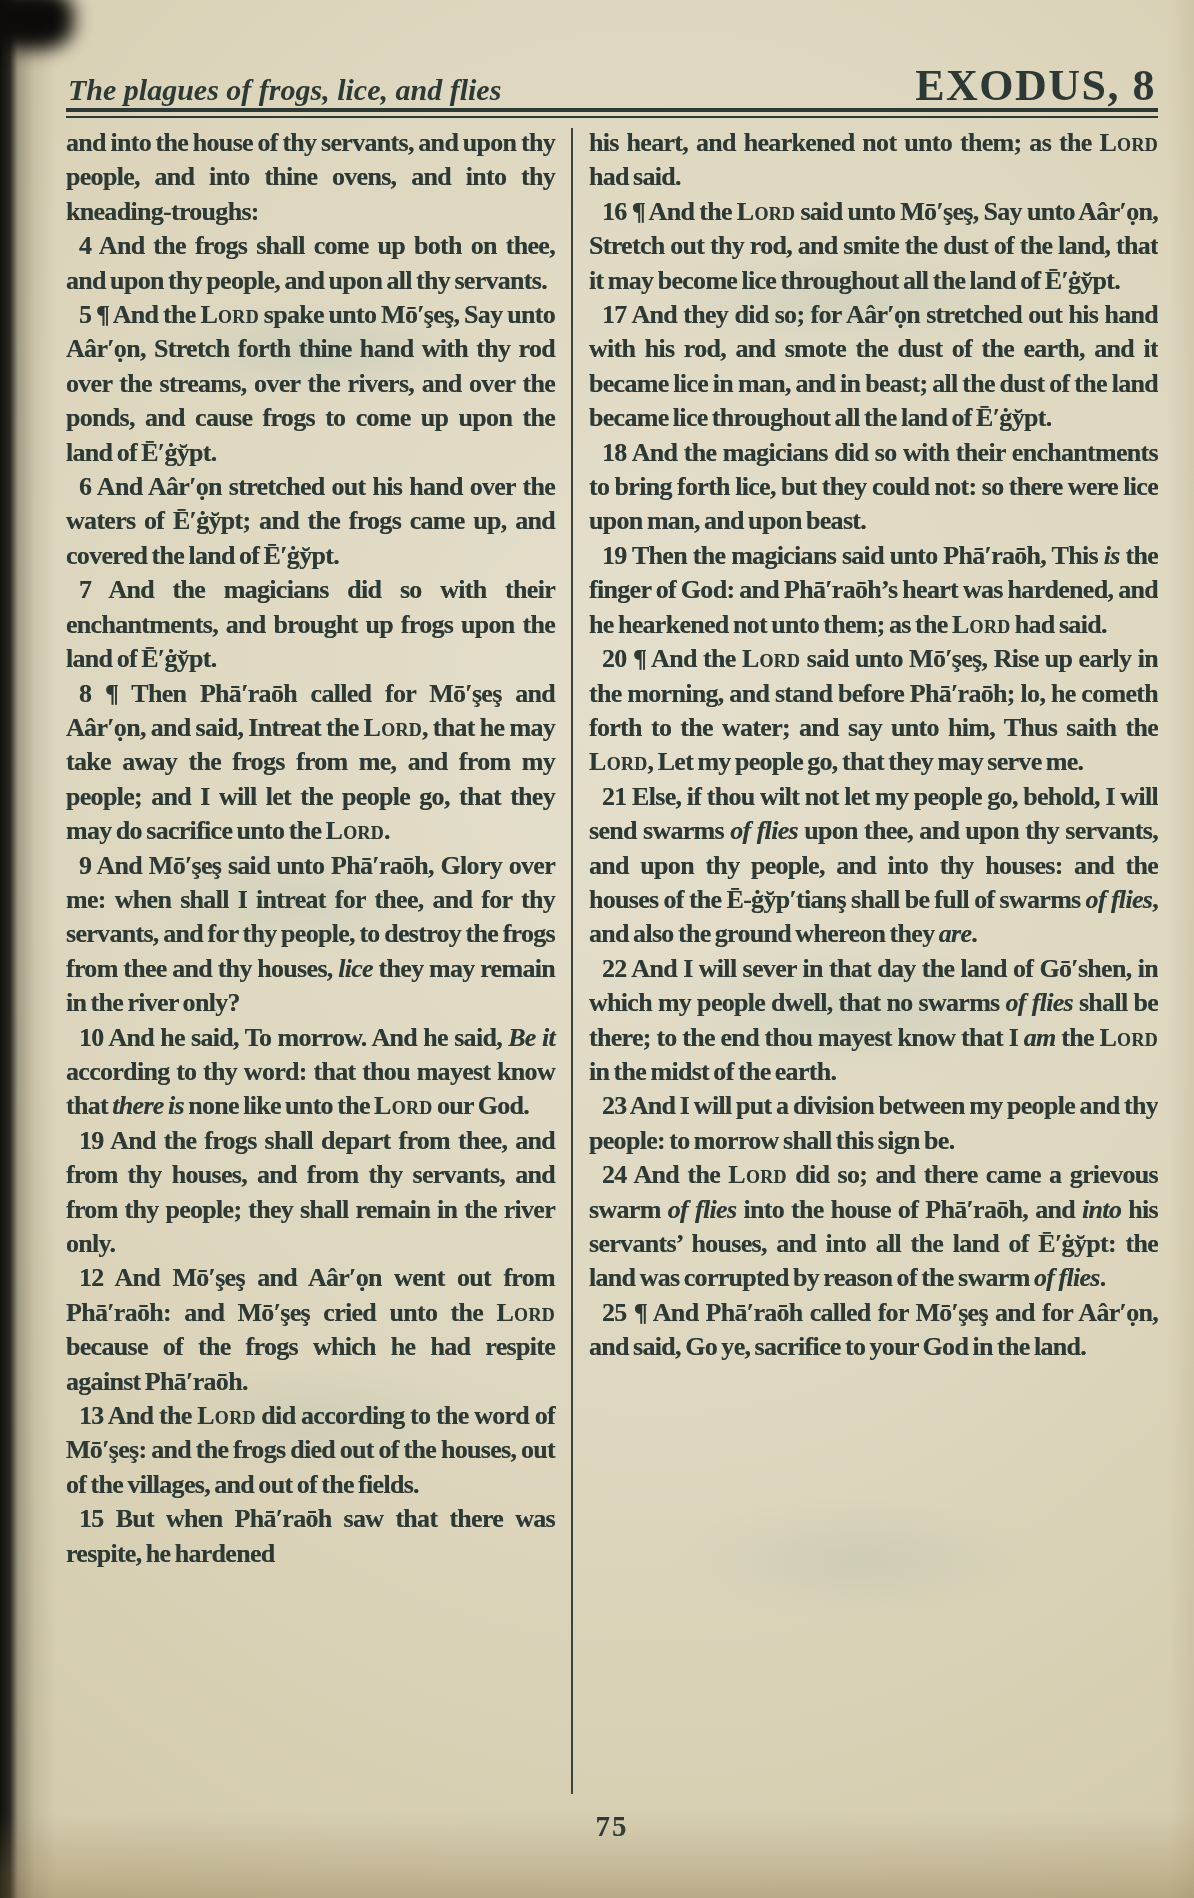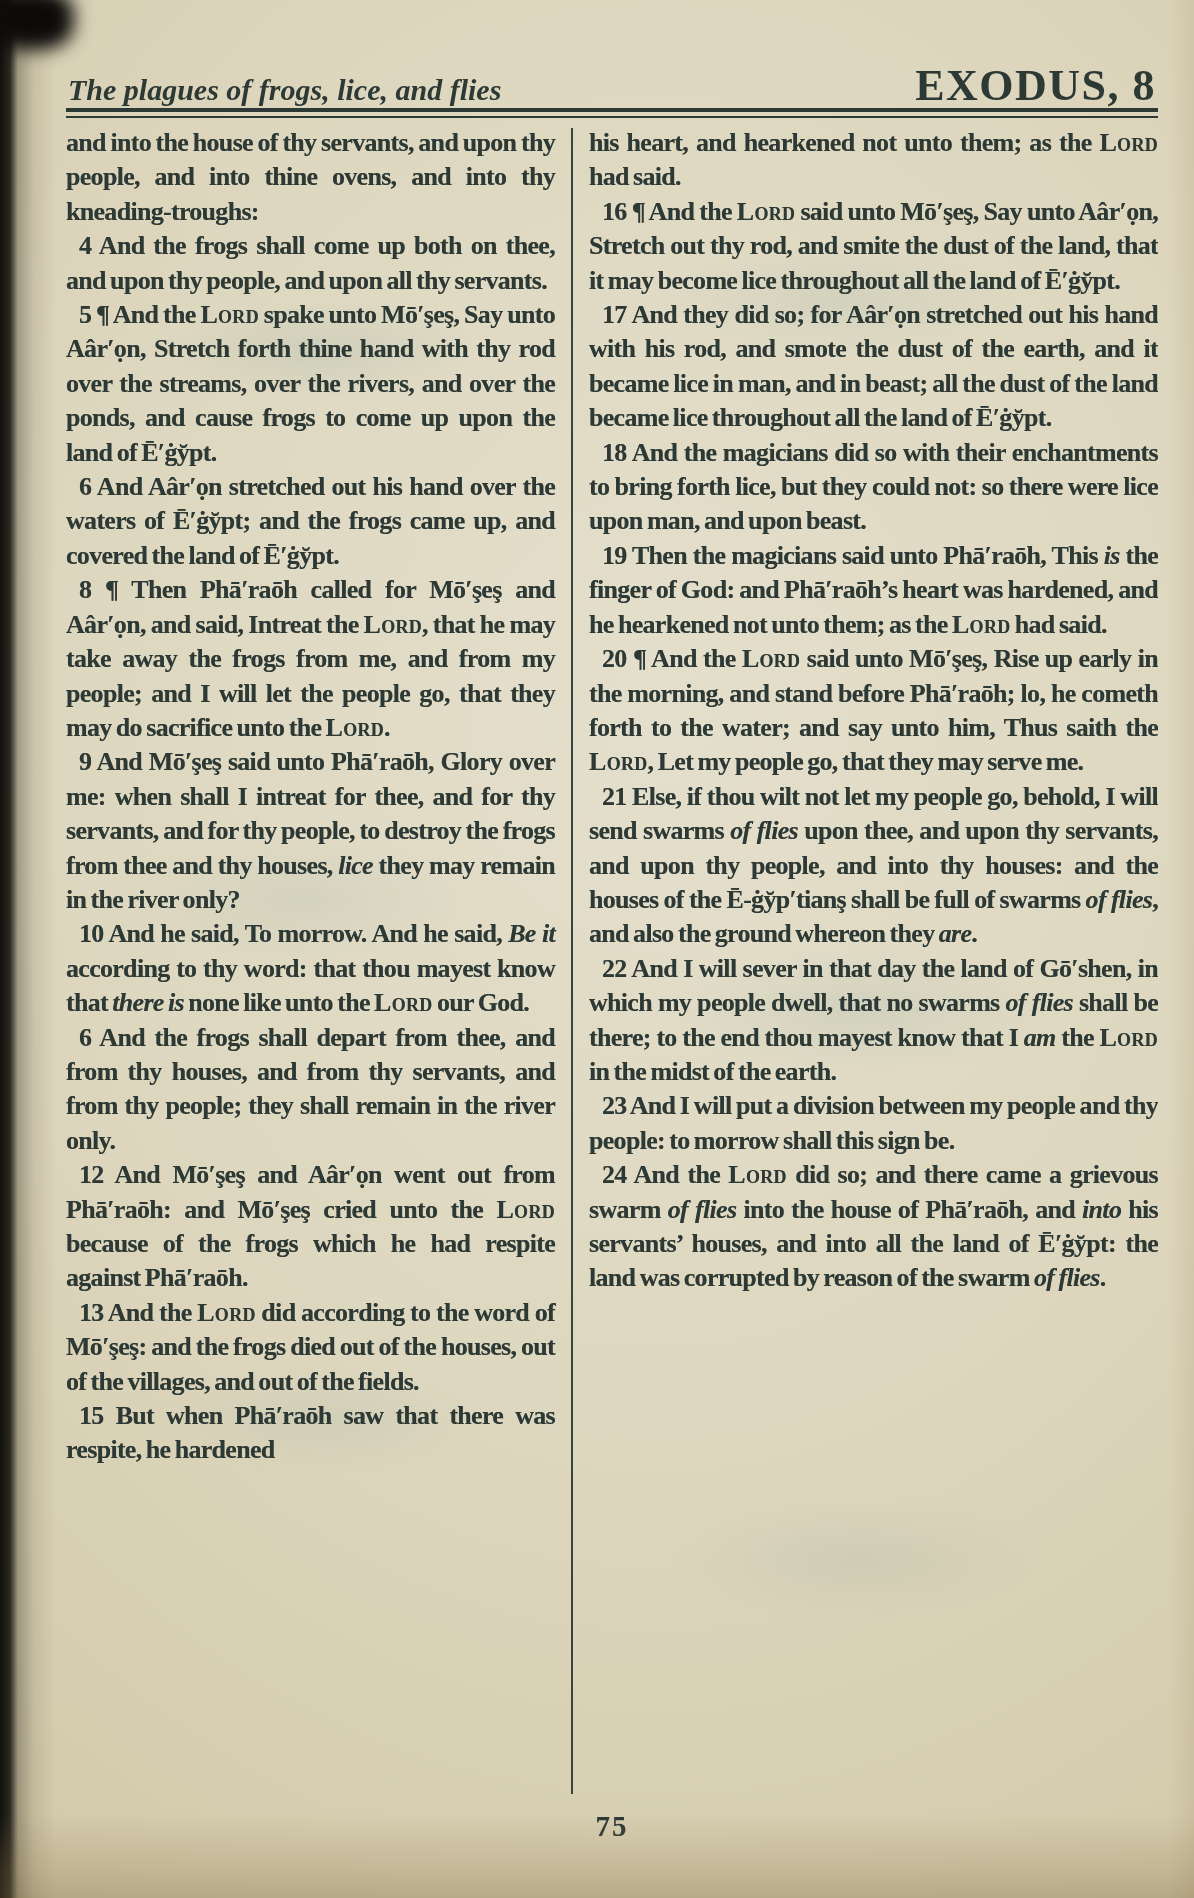--- a/index.html
+++ b/index.html
@@ -76,40 +76,42 @@
       <div class="book-ref">EXODUS, 8</div>
     </div>
     <div class="rule"></div>
 
     <div class="columns">
       <div class="col col-left">
           <p class="verse cont"><span>and into the house of thy servants, and upon thy people, and into thine ovens, and into thy kneading-troughs:</span></p>
           <p class="verse"><span>4 And the frogs shall come up both on thee, and upon thy people, and upon all thy servants.</span></p>
           <p class="verse"><span>5 ¶ And the </span><span class="sc">Lord</span><span> spake unto Mō′şeş, Say unto Aâr′ọn, Stretch forth thine hand with thy rod over the streams, over the rivers, and over the ponds, and cause frogs to come up upon the land of Ē′ġy̆pt.</span></p>
           <p class="verse"><span>6 And Aâr′ọn stretched out his hand over the waters of Ē′ġy̆pt; and the frogs came up, and covered the land of Ē′ġy̆pt.</span></p>
+          <p class="verse"><span>7 And the magicians did so with their enchantments, and brought up frogs upon the land of Ē′ġy̆pt.</span></p>
           <p class="verse"><span>8 ¶ Then Phā′raōh called for Mō′şeş and Aâr′ọn, and said, Intreat the </span><span class="sc">Lord</span><span>, that he may take away the frogs from me, and from my people; and I will let the people go, that they may do sacrifice unto the </span><span class="sc">Lord</span><span>.</span></p>
           <p class="verse"><span>9 And Mō′şeş said unto Phā′raōh, Glory over me: when shall I intreat for thee, and for thy servants, and for thy people, to destroy the frogs from thee and thy houses, </span><span class="i">lice</span><span> they may remain in the river only?</span></p>
           <p class="verse"><span>10 And he said, To morrow. And he said, </span><span class="i">Be it</span><span> according to thy word: that thou mayest know that </span><span class="i">there is</span><span> none like unto the </span><span class="sc">Lord</span><span> our God.</span></p>
-          <p class="verse"><span>6 And the frogs shall depart from thee, and from thy houses, and from thy servants, and from thy people; they shall remain in the river only.</span></p>
+          <p class="verse"><span>19 And the frogs shall depart from thee, and from thy houses, and from thy servants, and from thy people; they shall remain in the river only.</span></p>
           <p class="verse"><span>12 And Mō′şeş and Aâr′ọn went out from Phā′raōh: and Mō′şeş cried unto the </span><span class="sc">Lord</span><span> because of the frogs which he had respite against Phā′raōh.</span></p>
           <p class="verse"><span>13 And the </span><span class="sc">Lord</span><span> did according to the word of Mō′şeş: and the frogs died out of the houses, out of the villages, and out of the fields.</span></p>
           <p class="verse"><span>15 But when Phā′raōh saw that there was respite, he hardened</span></p>
         </div>
       <div class="divider"></div>
       <div class="col col-right">
           <p class="verse cont"><span>his heart, and hearkened not unto them; as the </span><span class="sc">Lord</span><span> had said.</span></p>
           <p class="verse"><span>16 ¶ And the </span><span class="sc">Lord</span><span> said unto Mō′şeş, Say unto Aâr′ọn, Stretch out thy rod, and smite the dust of the land, that it may become lice throughout all the land of Ē′ġy̆pt.</span></p>
           <p class="verse"><span>17 And they did so; for Aâr′ọn stretched out his hand with his rod, and smote the dust of the earth, and it became lice in man, and in beast; all the dust of the land became lice throughout all the land of Ē′ġy̆pt.</span></p>
           <p class="verse"><span>18 And the magicians did so with their enchantments to bring forth lice, but they could not: so there were lice upon man, and upon beast.</span></p>
           <p class="verse"><span>19 Then the magicians said unto Phā′raōh, This </span><span class="i">is</span><span> the finger of God: and Phā′raōh’s heart was hardened, and he hearkened not unto them; as the </span><span class="sc">Lord</span><span> had said.</span></p>
           <p class="verse"><span>20 ¶ And the </span><span class="sc">Lord</span><span> said unto Mō′şeş, Rise up early in the morning, and stand before Phā′raōh; lo, he cometh forth to the water; and say unto him, Thus saith the </span><span class="sc">Lord</span><span>, Let my people go, that they may serve me.</span></p>
           <p class="verse"><span>21 Else, if thou wilt not let my people go, behold, I will send swarms </span><span class="i">of flies</span><span> upon thee, and upon thy servants, and upon thy people, and into thy houses: and the houses of the Ē-ġy̆p′tianş shall be full of swarms </span><span class="i">of flies</span><span>, and also the ground whereon they </span><span class="i">are</span><span>.</span></p>
           <p class="verse"><span>22 And I will sever in that day the land of Gō′shen, in which my people dwell, that no swarms </span><span class="i">of flies</span><span> shall be there; to the end thou mayest know that I </span><span class="i">am</span><span> the </span><span class="sc">Lord</span><span> in the midst of the earth.</span></p>
           <p class="verse"><span>23 And I will put a division between my people and thy people: to morrow shall this sign be.</span></p>
           <p class="verse"><span>24 And the </span><span class="sc">Lord</span><span> did so; and there came a grievous swarm </span><span class="i">of flies</span><span> into the house of Phā′raōh, and </span><span class="i">into</span><span> his servants’ houses, and into all the land of Ē′ġy̆pt: the land was corrupted by reason of the swarm </span><span class="i">of flies</span><span>.</span></p>
+          <p class="verse"><span>25 ¶ And Phā′raōh called for Mō′şeş and for Aâr′ọn, and said, Go ye, sacrifice to your God in the land.</span></p>
         </div>
     </div>
 
     <div class="page-number">75</div>
   </div>
 
   <div class="edge-left"></div>
   <div class="corner-blob"></div>
   <div class="right-shade"></div>
   <div class="bottom-shade"></div>

